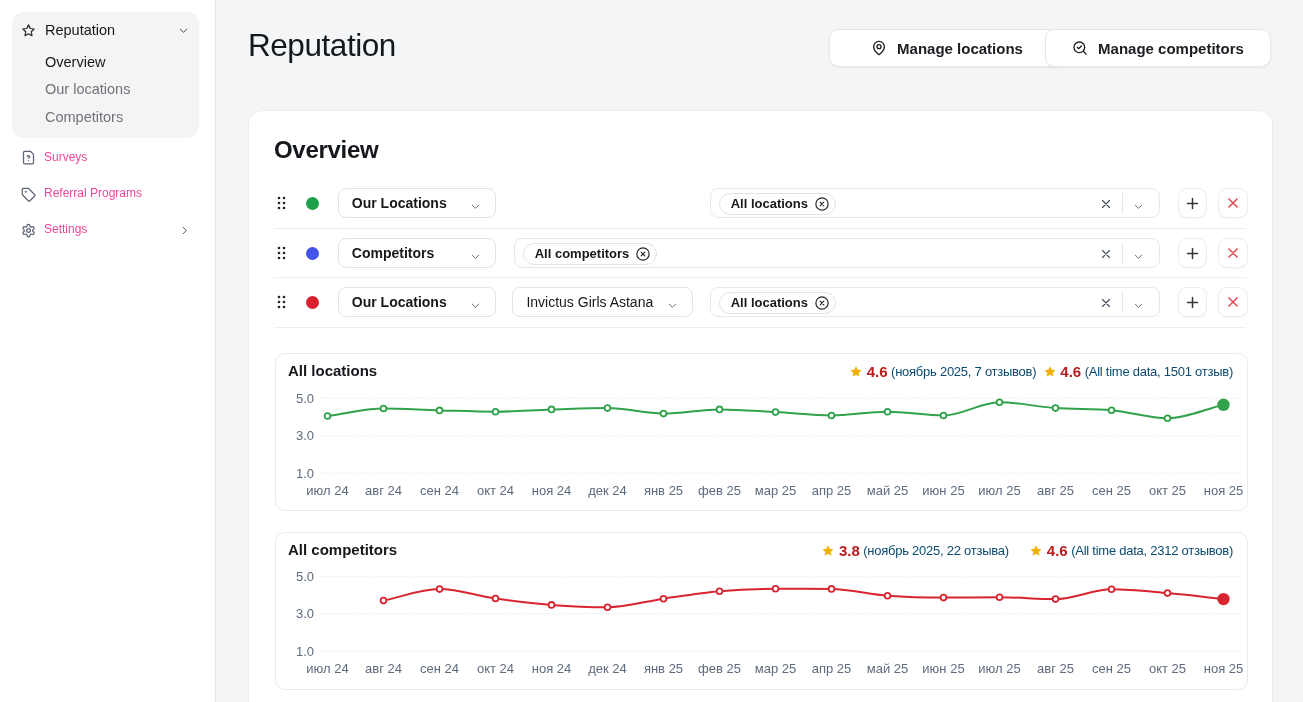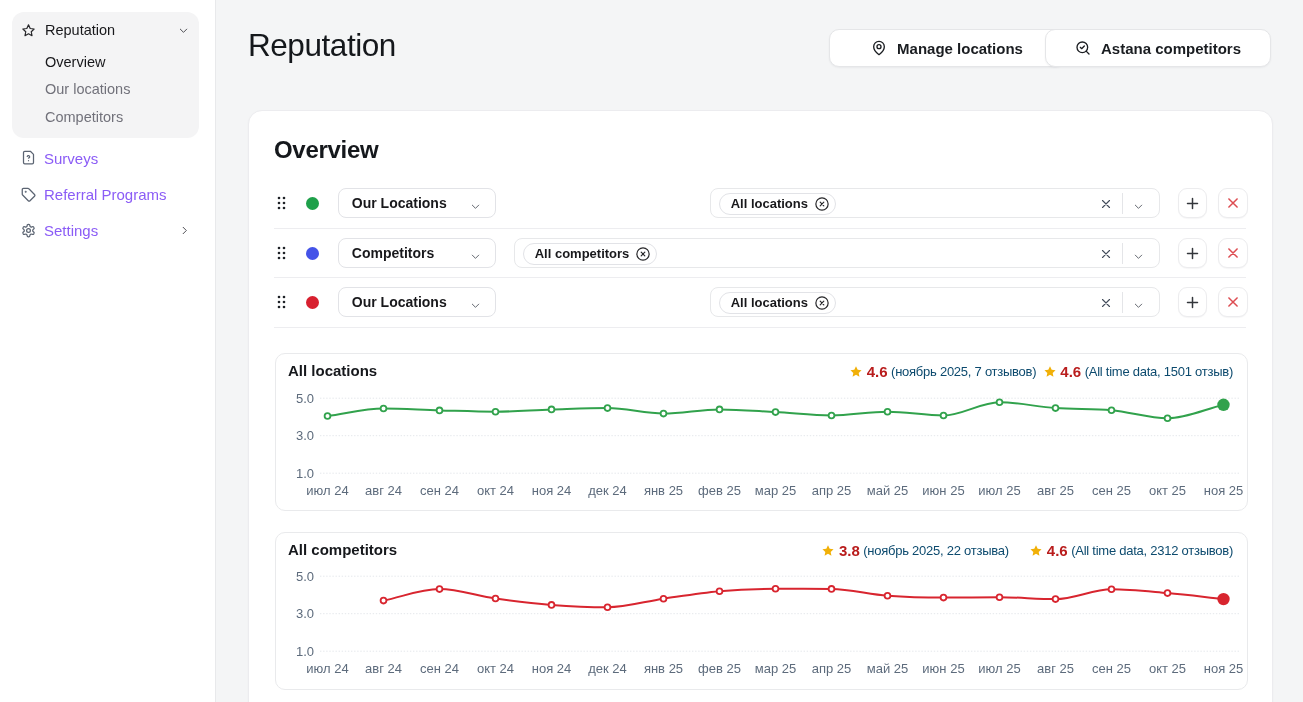--- a/index.html
+++ b/index.html
@@ -5,21 +5,21 @@
 * { margin:0; padding:0; box-sizing:border-box; }
 html,body { width:1303px; height:702px; overflow:hidden; }
 body { font-family:"Liberation Sans", sans-serif; background:#f4f5f6; position:relative; color:#18181b; }
 .abs { position:absolute; }
 
 
 #sidebar { position:absolute; left:0; top:0; width:216px; height:702px; background:#fff; border-right:1px solid #e8e9eb; }
 #group { position:absolute; left:12px; top:12px; width:187px; height:126px; background:#f4f4f5; border-radius:12px; }
 .side-item { position:absolute; font-size:14.5px; color:#18181b; white-space:nowrap; }
 .side-sub { position:absolute; left:45px; font-size:14.5px; white-space:nowrap; }
-.nav-item { position:absolute; left:44px; font-size:15px; color:#8b5cf6; white-space:nowrap; }
+.nav-item { position:absolute; left:44px; font-size:12px; color:#ec4899; white-space:nowrap; }
 .nav-ic { position:absolute; left:21px; }
 
 
 h1 { position:absolute; left:248px; top:30px; font-size:31.5px; line-height:31.5px; font-weight:400; letter-spacing:-0.45px; color:#15181c; }
 .topbtn { position:absolute; top:29px; height:38px; background:#fff; border:1px solid #e5e6e8; border-radius:10px; box-shadow:0 1px 2px rgba(16,24,40,.05); display:flex; align-items:center; justify-content:center; gap:10px; font-size:15px; font-weight:600; color:#1a1d21; }
 
 
 #card { position:absolute; left:248px; top:110px; width:1025px; height:640px; background:#fff; border:1px solid #ececef; border-radius:14px; box-shadow:0 1px 2px rgba(16,24,40,.04); }
 #card h2 { position:absolute; left:25px; top:27px; font-size:24px; line-height:24px; font-weight:700; letter-spacing:-0.3px; color:#15181c; }
 
@@ -91,21 +91,21 @@
       <circle cx="12" cy="10" r="3"></circle>
     </svg>
   <span>Manage locations</span>
 </div>
 <div class="topbtn" style="left:1045px;width:226px">
   <svg width="16" height="16" viewBox="0 0 24 24" fill="none" stroke="#1a1d21" stroke-width="2" stroke-linecap="round" stroke-linejoin="round">
       <circle cx="11" cy="11" r="8"></circle>
       <path d="m21 21-4.3-4.3"></path>
       <path d="m8 11 2 2 4-4"></path>
     </svg>
-  <span>Astana competitors</span>
+  <span>Manage competitors</span>
 </div>
 
 <div id="card">
   <h2>Overview</h2>
   <div class="abs" style="left:27px;top:77px;width:998px;height:30px">
     <div class="grip" style="left:0.5px;top:8px"><svg viewBox="0 0 9 14" width="9" height="14">
           <g fill="#1f2227">
             <circle cx="2" cy="2" r="1.3"></circle>
             <circle cx="7" cy="2" r="1.3"></circle>
             <circle cx="2" cy="7" r="1.3"></circle>
@@ -200,20 +200,26 @@
             <circle cx="7" cy="2" r="1.3"></circle>
             <circle cx="2" cy="7" r="1.3"></circle>
             <circle cx="7" cy="7" r="1.3"></circle>
             <circle cx="2" cy="12" r="1.3"></circle>
             <circle cx="7" cy="12" r="1.3"></circle>
           </g>
         </svg></div>
     <div class="dot" style="left:30px;top:8.5px;background:#d8202f"></div>
     <div class="sel" style="left:61.8px;top:0;width:158.4px">
         <span class="txt" style="font-weight:700">Our Locations</span>
+        <span class="chev"><svg width="11" height="11" viewBox="0 0 24 24" fill="none" stroke="#565b64" stroke-width="2" stroke-linecap="round" stroke-linejoin="round">
+            <path d="M5 9l7 7 7-7"></path>
+          </svg></span>
+      </div>
+    <div class="sel" style="left:236.4px;top:0;width:180.4px">
+        <span class="txt">Invictus Girls Astana</span>
         <span class="chev"><svg width="11" height="11" viewBox="0 0 24 24" fill="none" stroke="#565b64" stroke-width="2" stroke-linecap="round" stroke-linejoin="round">
             <path d="M5 9l7 7 7-7"></path>
           </svg></span>
       </div>
     <div class="multi" style="left:433.7px;top:0;width:450.2px">
       <div class="pill">
           <span>All locations</span>
           <svg width="16" height="16" viewBox="0 0 24 24" fill="none" stroke="#27272a" stroke-width="1.8" stroke-linecap="round">
             <circle cx="12" cy="12" r="9.2"></circle>
             <path d="M9.3 9.3l5.4 5.4M14.7 9.3l-5.4 5.4"></path>

